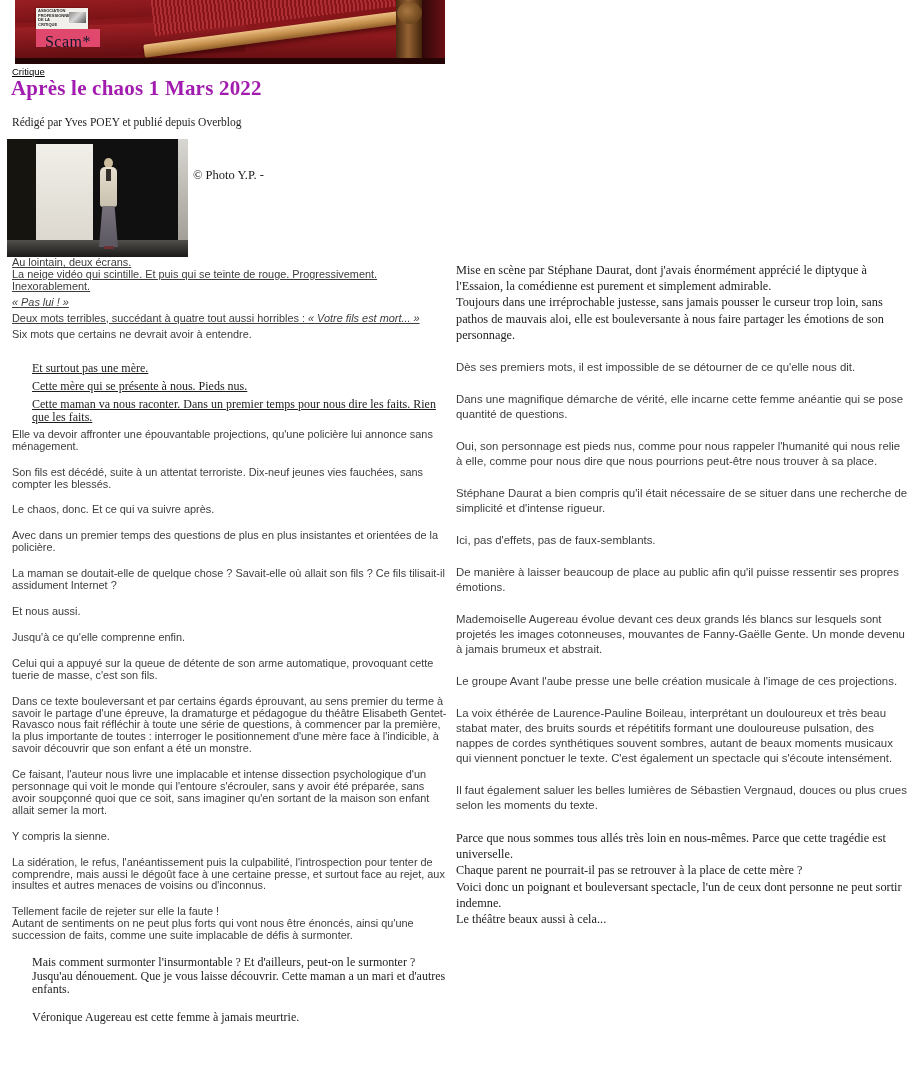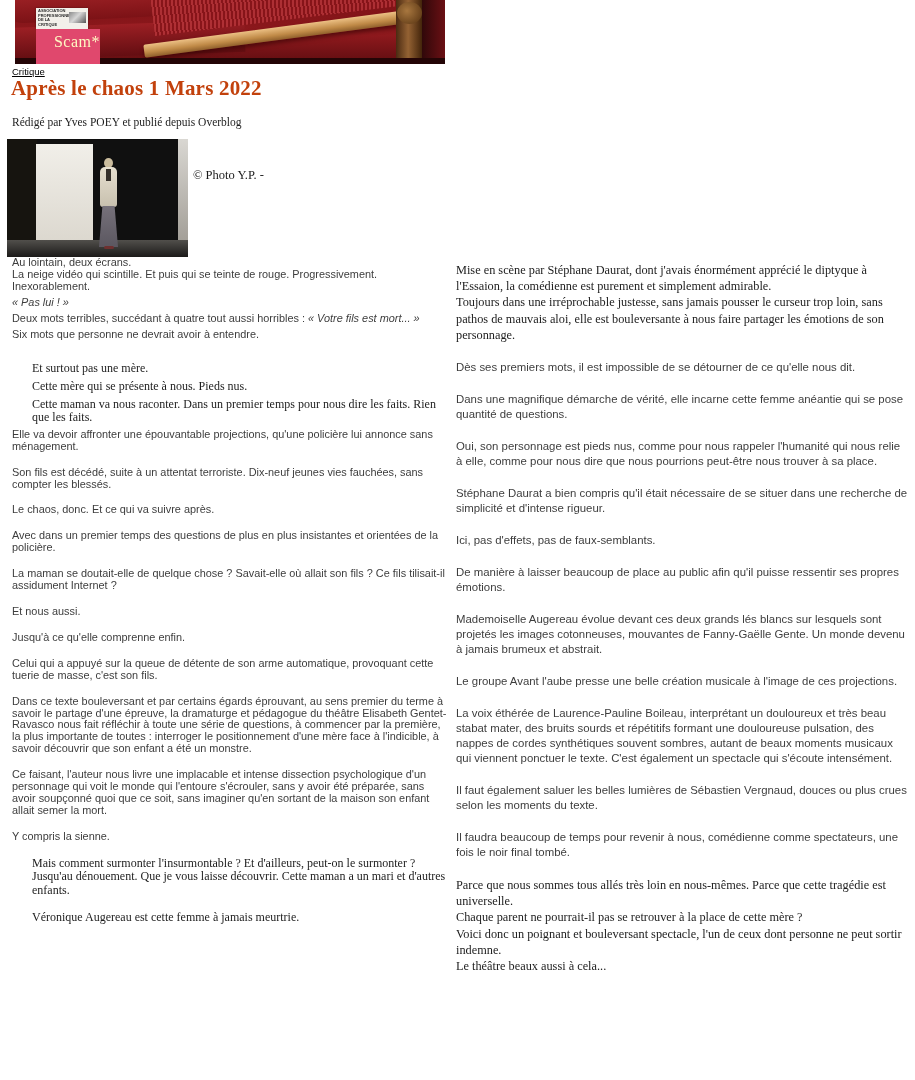--- a/index.html
+++ b/index.html
@@ -25,28 +25,28 @@
           background:radial-gradient(circle at 40% 40%,#a8773f,#53300f);}
   .b-right{position:absolute;left:407px;top:0;width:23px;height:64px;
           background:linear-gradient(90deg,#30080a,#6b1014);}
   .b-bottom{position:absolute;left:0;bottom:0;width:100%;height:6px;background:#240506;}
 
   .assoc{position:absolute;left:21px;top:8px;width:52px;height:21px;background:#f2f0ea;
          box-sizing:border-box;padding:1px 2px;overflow:hidden;box-shadow:0 0 2px rgba(0,0,0,.4);}
   .assoc-text{display:block;width:32px;font-size:4px;line-height:4.6px;font-weight:bold;color:#2a2a2a;}
   .assoc-img{position:absolute;right:2px;top:4px;width:17px;height:11px;
          background:linear-gradient(135deg,#8a8a8a,#d6d6d6 45%,#565656);}
-  .scam{position:absolute;left:21px;top:29px;width:64px;height:35px;
-        background:var(--scam-pink,#e0486d);color:#fef9c3;text-align:right;line-height:25px;
+  .scam{position:absolute;left:21px;top:29px;width:64px;height:18px;
+        background:var(--scam-pink,#e0486d);color:#0f172a;text-align:center;line-height:25px;
         font-family:"Liberation Serif",serif;font-size:16px;letter-spacing:.5px;}
 
   
   .category{position:absolute;left:12px;top:66px;font-size:9.5px;color:#000;text-decoration:underline;text-align:center;}
   .title{position:absolute;left:11px;top:76px;margin:0;font-family:"Liberation Serif",serif;
-         font-weight:bold;font-size:21px;color:#c2410c;letter-spacing:.2px;white-space:nowrap;}
+         font-weight:bold;font-size:21px;color:#a21caf;letter-spacing:.2px;white-space:nowrap;}
   .byline{position:absolute;left:12px;top:116px;font-family:"Liberation Serif",serif;
           font-size:11.5px;color:#1d1d1d;}
 
   
   .photo{position:absolute;left:7px;top:139px;width:181px;height:118px;background:#101010;overflow:hidden;}
   .ph-wall-left{position:absolute;left:0;top:0;width:30px;height:102px;background:#16140f;}
   .ph-panel{position:absolute;left:29px;top:5px;width:57px;height:97px;
             background:linear-gradient(180deg,#f1efe9,#dcd8cf);}
   .ph-strip-right{position:absolute;right:0;top:0;width:10px;height:102px;
             background:linear-gradient(180deg,#d9d7d2,#a39f98);}
@@ -66,21 +66,21 @@
   .col{position:absolute;}
   .col-left{left:12px;top:257px;width:436px;}
   .col-right{left:456px;top:262px;width:452px;}
   .col p{margin:0;}
   .col p.sans{font-family:"Liberation Sans",sans-serif;color:var(--text-sans,#3d3d3d);}
   .col p.serif{font-family:"Liberation Serif",serif;color:var(--text-serif,#1c1c1c);}
   .col-left p.sans{font-size:10.9px;line-height:11.9px;}
   .col-left p.serif{font-size:12px;line-height:13.6px;margin-left:20px;}
   .col-right p.sans{font-size:11.4px;line-height:15px;}
   .col-right p.serif{font-size:12.3px;line-height:16.2px;}
-  .col-left p.gap-t{margin-bottom:4px;}
+  .col-left p.gap-t{margin-bottom:4px;text-decoration:underline;}
   .col-left p.gap-n{margin-bottom:14px;}
   .col-left p.gap-b{margin-bottom:22px;}
   .col-right p.gap-n{margin-bottom:17px;}
   .it{font-style:italic;text-align:center;}
 </style>
 </head>
 <body>
 
 <div class="page">
 
@@ -116,47 +116,48 @@
     <div class="ph-inner"></div>
     <div class="ph-skirt"></div>
     <div class="ph-feet"></div>
   </div>
   <div class="caption">© Photo Y.P. -</div>
 
   <div class="col col-left" id="col-left">
       <p class="sans gap-t"><span>Au lointain, deux écrans.</span><br><span>La neige vidéo qui scintille. Et puis qui se teinte de rouge. Progressivement. Inexorablement.</span></p>
       <p class="sans gap-t"><span class="it">« Pas lui ! »</span></p>
       <p class="sans gap-t"><span>Deux mots terribles, succédant à quatre tout aussi horribles : </span><span class="it">« Votre fils est mort... »</span></p>
-      <p class="sans gap-b"><span>Six mots que personne ne devrait avoir à entendre.</span></p>
+      <p class="sans gap-b"><span>Six mots que certains ne devrait avoir à entendre.</span></p>
       <p class="serif gap-t"><span>Et surtout pas une mère.</span></p>
       <p class="serif gap-t"><span>Cette mère qui se présente à nous. Pieds nus.</span></p>
       <p class="serif gap-t"><span>Cette maman va nous raconter. Dans un premier temps pour nous dire les faits. Rien que les faits.</span></p>
       <p class="sans gap-n"><span>Elle va devoir affronter une épouvantable projections, qu'une policière lui annonce sans ménagement.</span></p>
       <p class="sans gap-n"><span>Son fils est décédé, suite à un attentat terroriste. Dix-neuf jeunes vies fauchées, sans compter les blessés.</span></p>
       <p class="sans gap-n"><span>Le chaos, donc. Et ce qui va suivre après.</span></p>
       <p class="sans gap-n"><span>Avec dans un premier temps des questions de plus en plus insistantes et orientées de la policière.</span></p>
       <p class="sans gap-n"><span>La maman se doutait-elle de quelque chose ? Savait-elle où allait son fils ? Ce fils tilisait-il assidument Internet ?</span></p>
       <p class="sans gap-n"><span>Et nous aussi.</span></p>
       <p class="sans gap-n"><span>Jusqu'à ce qu'elle comprenne enfin.</span></p>
       <p class="sans gap-n"><span>Celui qui a appuyé sur la queue de détente de son arme automatique, provoquant cette tuerie de masse, c'est son fils.</span></p>
       <p class="sans gap-n"><span>Dans ce texte bouleversant et par certains égards éprouvant, au sens premier du terme à savoir le partage d'une épreuve, la dramaturge et pédagogue du théâtre Elisabeth Gentet-Ravasco nous fait réfléchir à toute une série de questions, à commencer par la première, la plus importante de toutes : interroger le positionnement d'une mère face à l'indicible, à savoir découvrir que son enfant a été un monstre.</span></p>
       <p class="sans gap-n"><span>Ce faisant, l'auteur nous livre une implacable et intense dissection psychologique d'un personnage qui voit le monde qui l'entoure s'écrouler, sans y avoir été préparée, sans avoir soupçonné quoi que ce soit, sans imaginer qu'en sortant de la maison son enfant allait semer la mort.</span></p>
       <p class="sans gap-n"><span>Y compris la sienne.</span></p>
+      <p class="sans gap-n"><span>La sidération, le refus, l'anéantissement puis la culpabilité, l'introspection pour tenter de comprendre, mais aussi le dégoût face à une certaine presse, et surtout face au rejet, aux insultes et autres menaces de voisins ou d'inconnus.</span></p>
+      <p class="sans gap-n"><span>Tellement facile de rejeter sur elle la faute !</span><br><span>Autant de sentiments on ne peut plus forts qui vont nous être énoncés, ainsi qu'une succession de faits, comme une suite implacable de défis à surmonter.</span></p>
       <p class="serif gap-n"><span>Mais comment surmonter l'insurmontable ? Et d'ailleurs, peut-on le surmonter ?</span><br><span>Jusqu'au dénouement. Que je vous laisse découvrir. Cette maman a un mari et d'autres enfants.</span></p>
       <p class="serif gap-n"><span>Véronique Augereau est cette femme à jamais meurtrie.</span></p>
     </div>
   <div class="col col-right" id="col-right">
       <p class="serif gap-n"><span>Mise en scène par Stéphane Daurat, dont j'avais énormément apprécié le diptyque à l'Essaion, la comédienne est purement et simplement admirable.</span><br><span>Toujours dans une irréprochable justesse, sans jamais pousser le curseur trop loin, sans pathos de mauvais aloi, elle est bouleversante à nous faire partager les émotions de son personnage.</span></p>
       <p class="sans gap-n"><span>Dès ses premiers mots, il est impossible de se détourner de ce qu'elle nous dit.</span></p>
       <p class="sans gap-n"><span>Dans une magnifique démarche de vérité, elle incarne cette femme anéantie qui se pose quantité de questions.</span></p>
       <p class="sans gap-n"><span>Oui, son personnage est pieds nus, comme pour nous rappeler l'humanité qui nous relie à elle, comme pour nous dire que nous pourrions peut-être nous trouver à sa place.</span></p>
       <p class="sans gap-n"><span>Stéphane Daurat a bien compris qu'il était nécessaire de se situer dans une recherche de simplicité et d'intense rigueur.</span></p>
       <p class="sans gap-n"><span>Ici, pas d'effets, pas de faux-semblants.</span></p>
       <p class="sans gap-n"><span>De manière à laisser beaucoup de place au public afin qu'il puisse ressentir ses propres émotions.</span></p>
       <p class="sans gap-n"><span>Mademoiselle Augereau évolue devant ces deux grands lés blancs sur lesquels sont projetés les images cotonneuses, mouvantes de Fanny-Gaëlle Gente. Un monde devenu à jamais brumeux et abstrait.</span></p>
       <p class="sans gap-n"><span>Le groupe Avant l'aube presse une belle création musicale à l'image de ces projections.</span></p>
       <p class="sans gap-n"><span>La voix éthérée de Laurence-Pauline Boileau, interprétant un douloureux et très beau stabat mater, des bruits sourds et répétitifs formant une douloureuse pulsation, des nappes de cordes synthétiques souvent sombres, autant de beaux moments musicaux qui viennent ponctuer le texte. C'est également un spectacle qui s'écoute intensément.</span></p>
       <p class="sans gap-n"><span>Il faut également saluer les belles lumières de Sébastien Vergnaud, douces ou plus crues selon les moments du texte.</span></p>
-      <p class="sans gap-n"><span>Il faudra beaucoup de temps pour revenir à nous, comédienne comme spectateurs, une fois le noir final tombé.</span></p>
       <p class="serif gap-n"><span>Parce que nous sommes tous allés très loin en nous-mêmes. Parce que cette tragédie est universelle.</span><br><span>Chaque parent ne pourrait-il pas se retrouver à la place de cette mère ?</span><br><span>Voici donc un poignant et bouleversant spectacle, l'un de ceux dont personne ne peut sortir indemne.</span><br><span>Le théâtre beaux aussi à cela...</span></p>
     </div>
 
 </div>
 
 </body></html>

